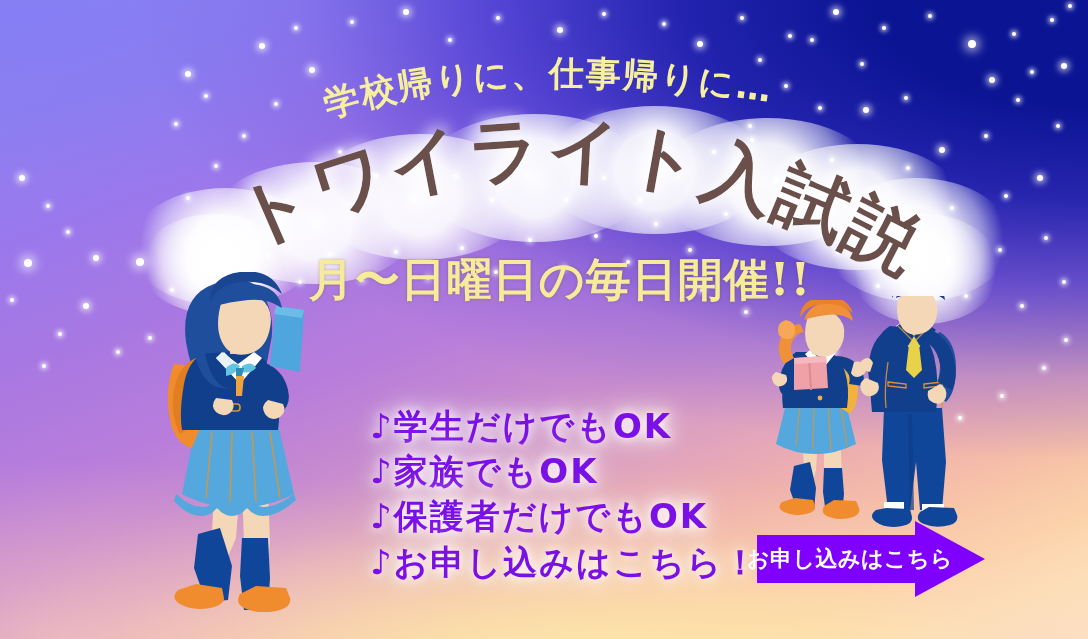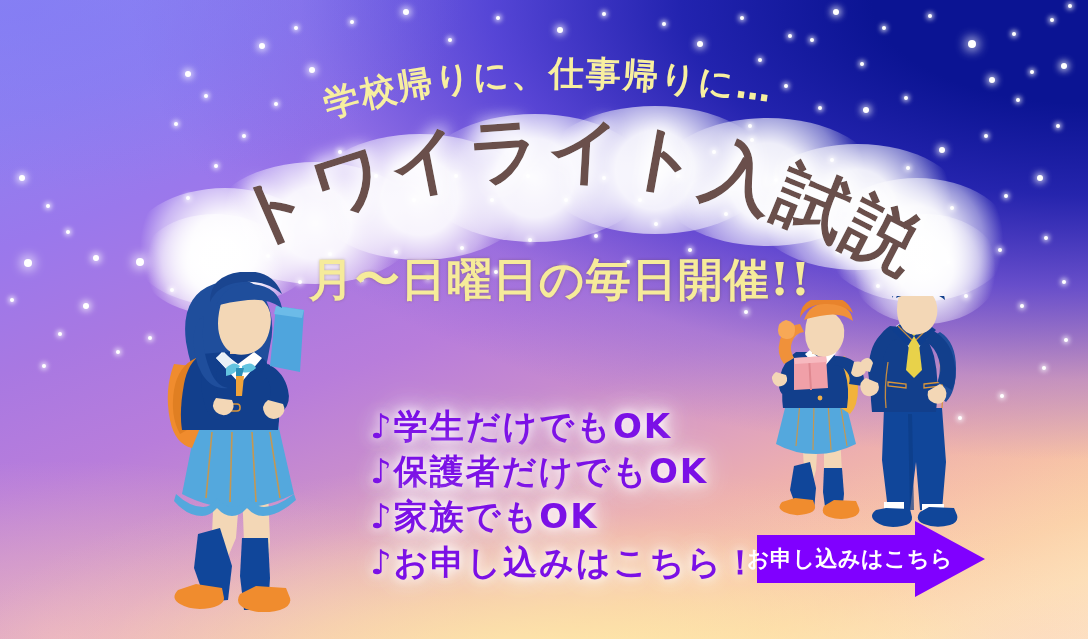--- a/index.html
+++ b/index.html
@@ -439,22 +439,22 @@
       <path d="M34 2 q2 -20 26 -21 q25 -1 29 17 q-13 -11 -30 -9 q-19 2 -25 13z" fill="#10428e"></path>
     </svg>
   </div>
 
   <div class="subtitle-block">
     <div class="sub-line l1">月〜日曜日の毎日開催!!</div>
   </div>
 
   <div class="bullets">
     <div class="bullet">♪学生だけでもOK</div>
+    <div class="bullet">♪家族でもOK</div>
     <div class="bullet">♪保護者だけでもOK</div>
-    <div class="bullet">♪家族でもOK</div>
     <div class="bullet">♪お申し込みはこちら！</div>
   </div>
 
   <div class="cta">
     <svg viewBox="0 0 228 76" preserveAspectRatio="none" xmlns="http://www.w3.org/2000/svg">
       <polygon points="0,14 158,14 158,0 228,38 158,76 158,62 0,62" fill="#8000ff"></polygon>
     </svg>
     <div class="cta-label">お申し込みはこちら</div>
   </div>
 

